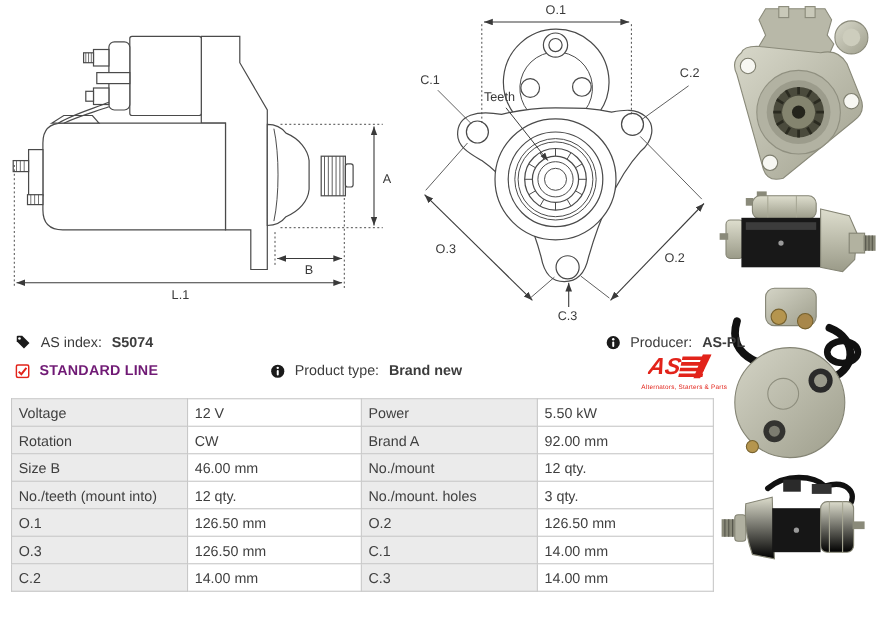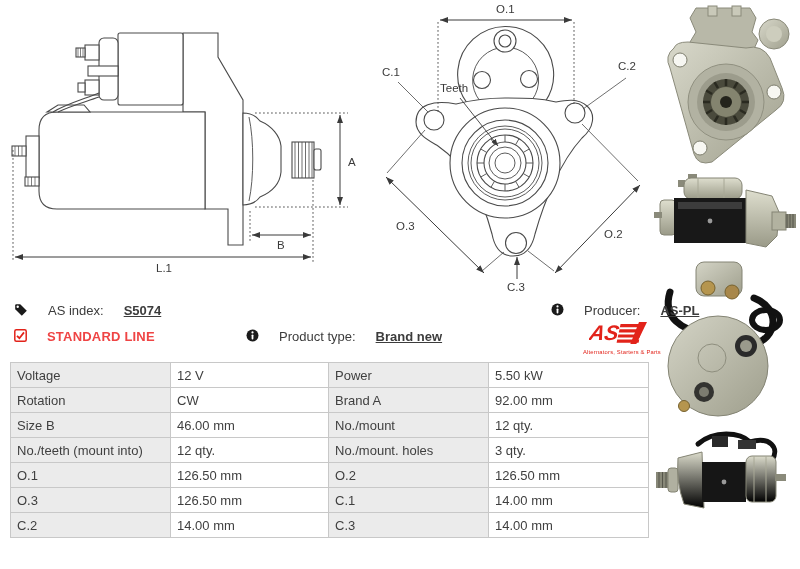--- a/index.html
+++ b/index.html
@@ -4,24 +4,24 @@
 <style>
   html,body{margin:0;padding:0;background:#fff;}
   .page{position:relative;width:800px;height:569px;background:#fff;overflow:hidden;
         font-family:"Liberation Sans",sans-serif;color:#3c3c3c;}
   svg text{font-family:"Liberation Sans",sans-serif;}
   .diagram{position:absolute;}
   .photos{position:absolute;left:652px;top:0;width:148px;height:569px;}
   .photo{position:absolute;}
   
   .info{position:absolute;left:0;top:296px;width:660px;height:64px;font-size:13px;}
-  .info-item{position:absolute;display:flex;align-items:flex-start;gap:20px;white-space:nowrap;}
+  .info-item{position:absolute;display:flex;align-items:flex-end;gap:9px;white-space:nowrap;}
   .info-item .ic{display:inline-flex;flex:0 0 auto;}
-  .b{font-weight:bold;text-decoration:underline;}
-  .red{color:#ef4444;font-weight:bold;letter-spacing:.2px;}
+  .b{font-weight:bold;}
+  .red{color:#701a75;font-weight:bold;letter-spacing:.2px;}
   .logo{position:absolute;left:583px;top:322px;width:70px;text-align:center;}
   .logo-tag{font-size:5.8px;color:#e2231a;margin-top:1px;letter-spacing:.2px;white-space:nowrap;}
   
   table.spec{position:absolute;left:10px;top:362px;width:638px;border-collapse:collapse;
              font-size:13px;color:#3f3f3f;table-layout:fixed;}
   table.spec td{border:1px solid #c8c8c8;vertical-align:top;
                 padding:5px 12px 3px 6px;line-height:16px;height:16px;}
   table.spec td.lab{background:#ebebeb;}
   table.spec td.val{background:#fff;}
   table.spec tr.tall td{height:27px;}

